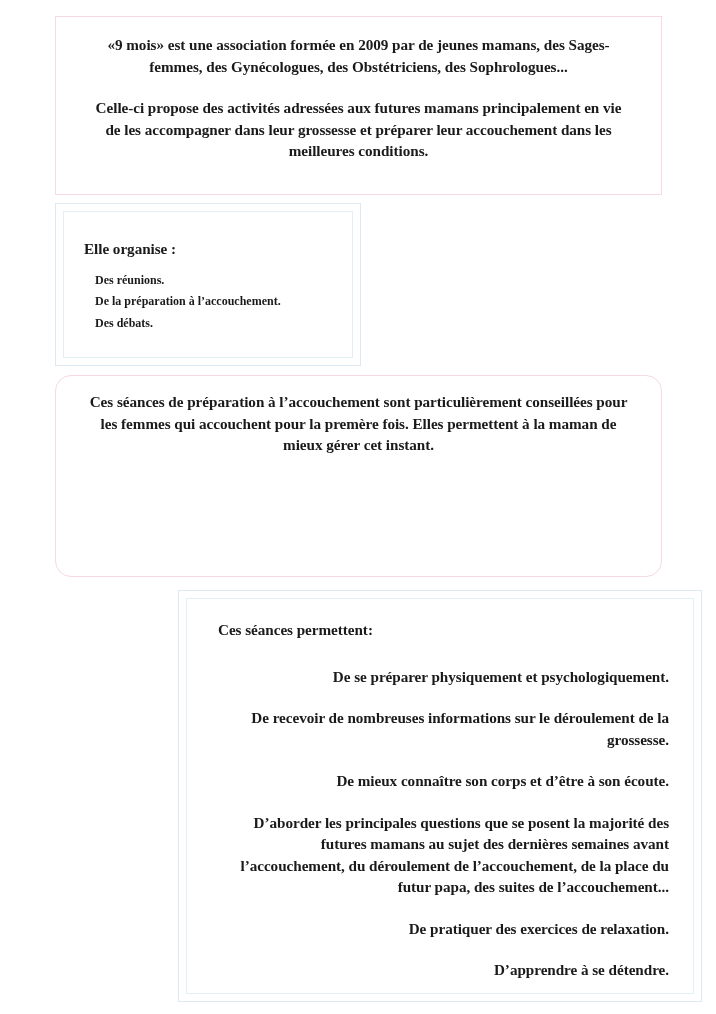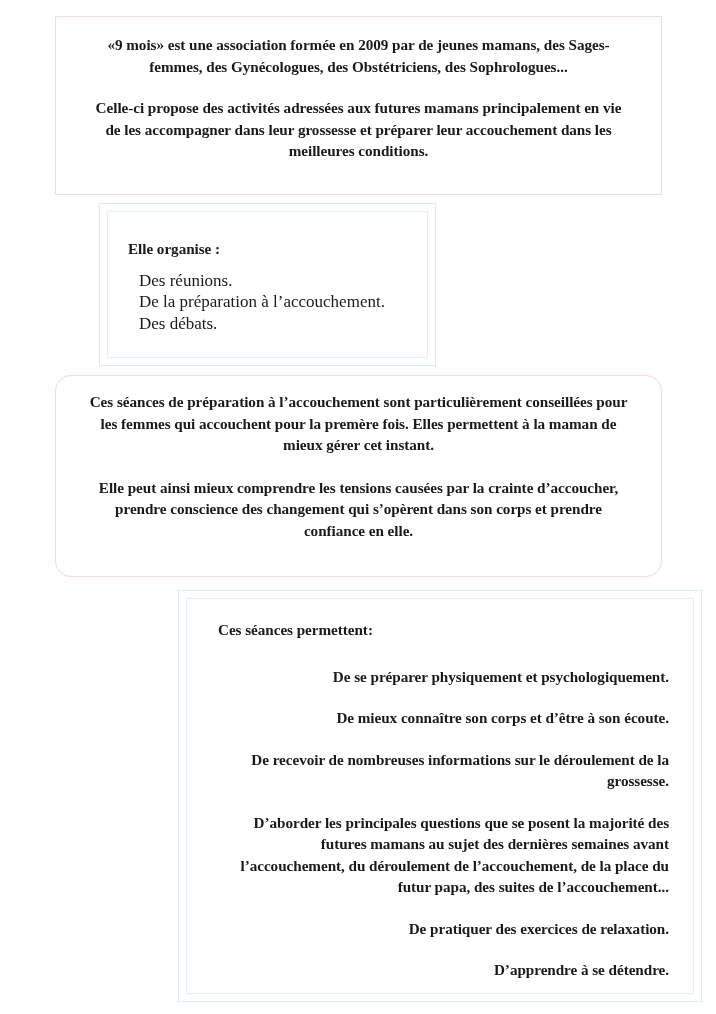--- a/index.html
+++ b/index.html
@@ -70,38 +70,37 @@
     padding: 17px 31px 0 31px;
   }
   #box1 .gap {
     height: 20px;
   }
 
   
   #box2 {
     left: 55px;
     top: 203px;
-    width: 337px;
+    width: 306px;
     height: 163px;
-    margin-left: 44px;
   }
   #box2 .inner-pad {
     padding: 26px 20px 0 20px;
   }
   #box2 .heading {
     margin: 0 0 10px 0;
   }
   #box2 .list {
     margin: 0;
     padding: 0 0 0 11px;
     list-style: none;
   }
   #box2 .list li {
-    font-weight: normal;
-    font-size: 17px;
+    font-weight: bold;
+    font-size: 12px;
     line-height: 21.5px;
   }
 
   
   #box3 {
     left: 55px;
     top: 375px;
     width: 607px;
     height: 202px;
     border-radius: 16px;
@@ -157,31 +156,30 @@
           <li>Des débats.</li>
         </ul>
       </div>
     </div>
   </section>
 
   <section class="box box-pink" id="box3">
     <div class="inner-pad">
       <p class="para center">Ces séances de préparation à l’accouchement sont particulièrement conseillées pour les femmes qui accouchent pour la premère fois. Elles permettent à la maman de mieux gérer cet instant.</p>
       <div class="gap"></div>
-      <p class="para center">Elle peut ainsi mieux comprendre les tensions causées par la crainte d’accoucher, prendre conscience des changement qui s’opèrent dans son corps et prendre confiance en elle.</p>
     </div>
   </section>
 
   <section class="box box-blue-outer" id="box4">
     <div class="box-blue-inner">
       <div class="inner-pad">
         <p class="para left heading">Ces séances permettent:</p>
         <p class="para left item">De se préparer physiquement et psychologiquement.</p>
+        <p class="para left item">De recevoir de nombreuses informations sur le déroulement de la grossesse.</p>
         <p class="para left item">De mieux connaître son corps et d’être à son écoute.</p>
-        <p class="para left item">De recevoir de nombreuses informations sur le déroulement de la grossesse.</p>
         <p class="para left item">D’aborder les principales questions que se posent la majorité des futures mamans au sujet des dernières semaines avant l’accouchement, du déroulement de l’accouchement, de la place du futur papa, des suites de l’accouchement...</p>
         <p class="para left item">De pratiquer des exercices de relaxation.</p>
         <p class="para left item">D’apprendre à se détendre.</p>
       </div>
     </div>
   </section>
 
 </div>
 
 </body></html>

